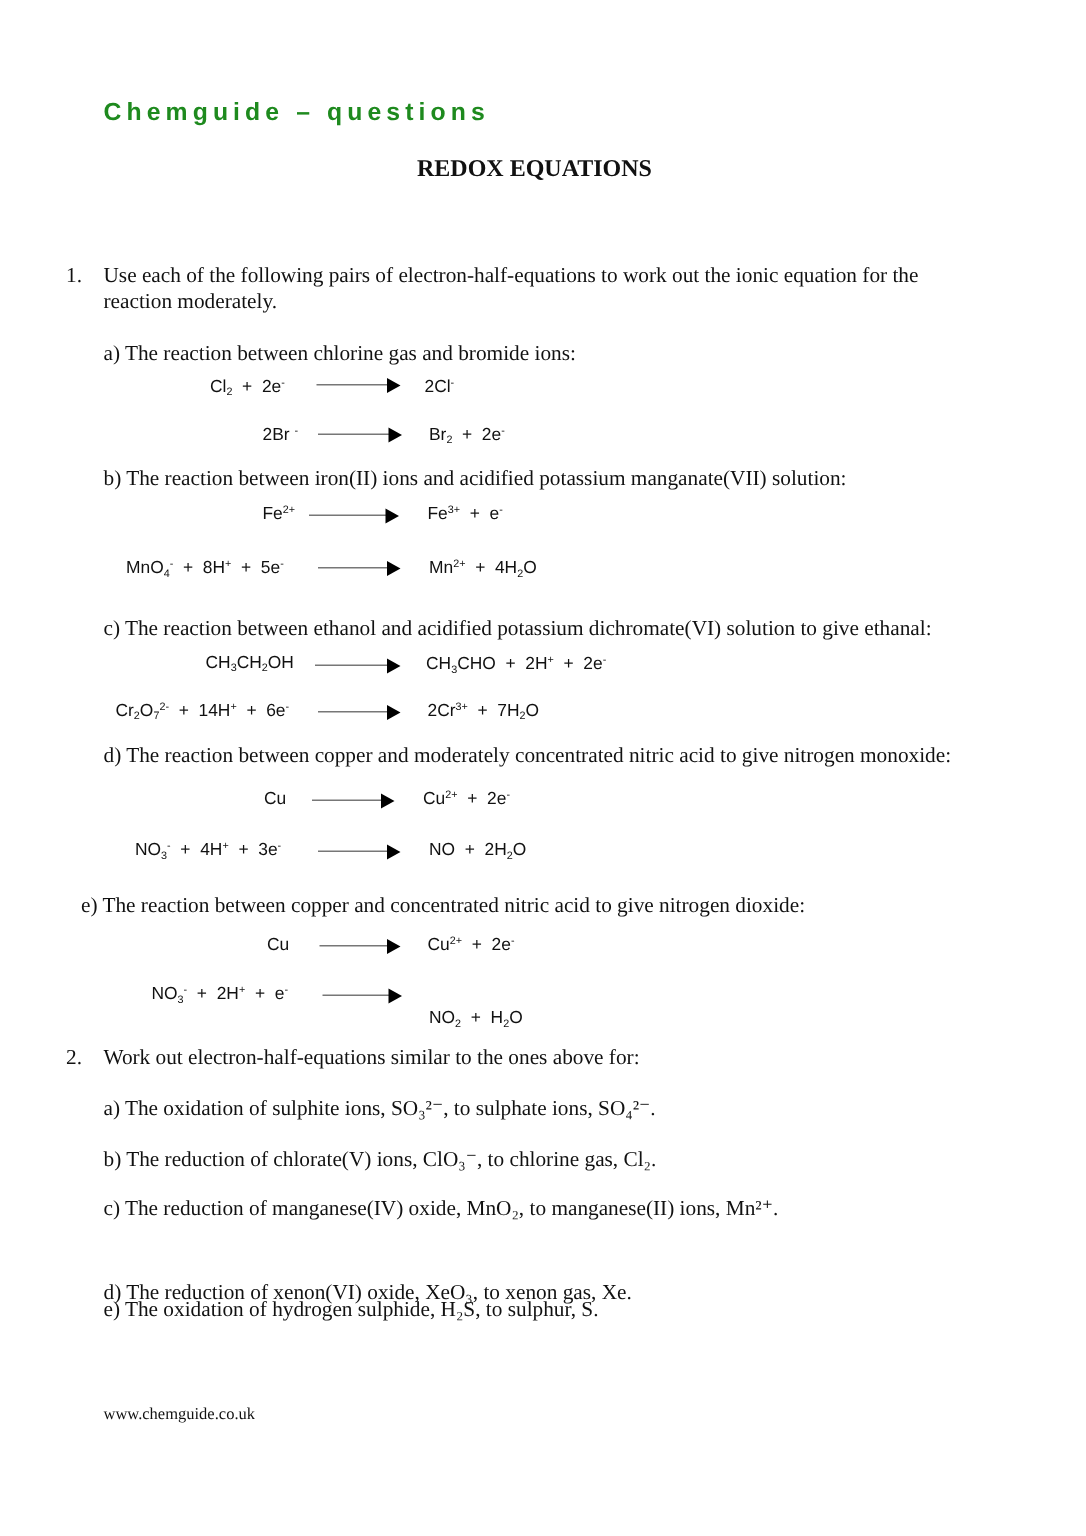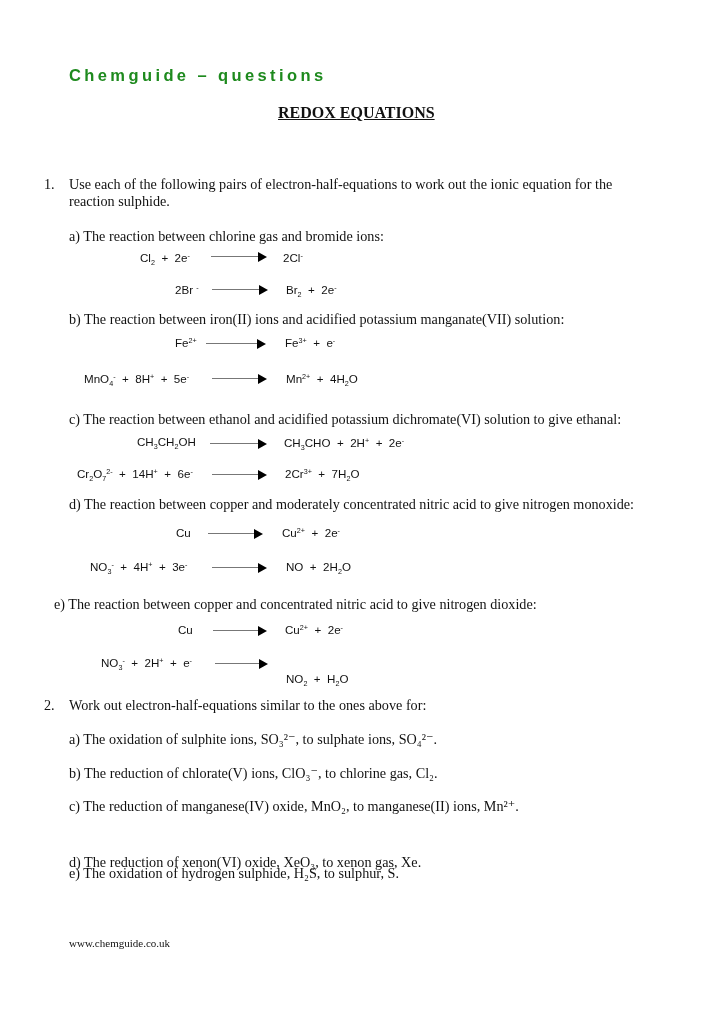--- a/index.html
+++ b/index.html
@@ -1,21 +1,21 @@
 <!DOCTYPE html>
 <html><head>
   <meta charset="utf-8">
   <style>
     html, body { margin: 0; padding: 0; background: #ffffff; }
     body { width: 724px; height: 1024px; position: relative; overflow: hidden; color: #111; }
     .serif { font-family: "Liberation Serif", "DejaVu Serif", serif; }
     .sans { font-family: "Liberation Sans", "DejaVu Sans", sans-serif; }
     .abs { position: absolute; white-space: nowrap; }
     .brand { left: 69px; top: 66px; font-size: 16.5px; font-weight: bold; color: #1e8a1e; letter-spacing: 3.4px; }
-    .title { left: 278px; top: 104px; font-size: 16px; font-weight: bold; text-decoration: underline; }
+    .title { left: 278px; top: 104px; font-size: 16px; font-weight: bold; }
     .qtext { font-size: 14.2px; line-height: 17px; }
     .qnum { left: 44px; }
     .eq { font-size: 11.6px; }
     .eq sub, .eq sup, .qtext sub, .qtext sup { font-size: 0.62em; line-height: 0; }
     .eq sub { vertical-align: -0.35em; }
     .eq sup { vertical-align: 0.55em; }
     .arrow { position: absolute; height: 10px; }
     .arrow .line { position: absolute; left: 0; right: 8px; top: 4px; height: 1px; background: #777; }
     .arrow .head { position: absolute; right: 0; top: 0; width: 0; height: 0;
       border-top: 5px solid transparent; border-bottom: 5px solid transparent; border-left: 9px solid #000; }
@@ -24,21 +24,21 @@
 </head>
 <body>
 
 <div>
 
   <div class="abs sans brand">Chemguide – questions</div>
   <div class="abs serif title">REDOX EQUATIONS</div>
 
   <div class="abs serif qtext qnum" style="top:176px;">1.</div>
   <div class="abs serif qtext" style="left:69px; top:176px;">Use each of the following pairs of electron-half-equations to work out the ionic equation for the</div>
-  <div class="abs serif qtext" style="left:69px; top:193px;">reaction sulphide.</div>
+  <div class="abs serif qtext" style="left:69px; top:193px;">reaction moderately.</div>
 
   <div class="abs serif qtext" style="left:69px; top:228px;">a) The reaction between chlorine gas and bromide ions:</div>
   <div class="abs sans eq" style="left:140px; top:251px;">Cl<sub>2</sub> &nbsp;+ &nbsp;2e<sup>-</sup></div>
   <div class="arrow" style="left:211px; top:252px; width:56px;">
       <div class="line"></div>
       <div class="head"></div>
     </div>
   <div class="abs sans eq" style="left:283px; top:251px;">2Cl<sup>-</sup></div>
   <div class="abs sans eq" style="left:175px; top:283px;">2Br <sup>-</sup></div>
   <div class="arrow" style="left:212px; top:285px; width:56px;">

